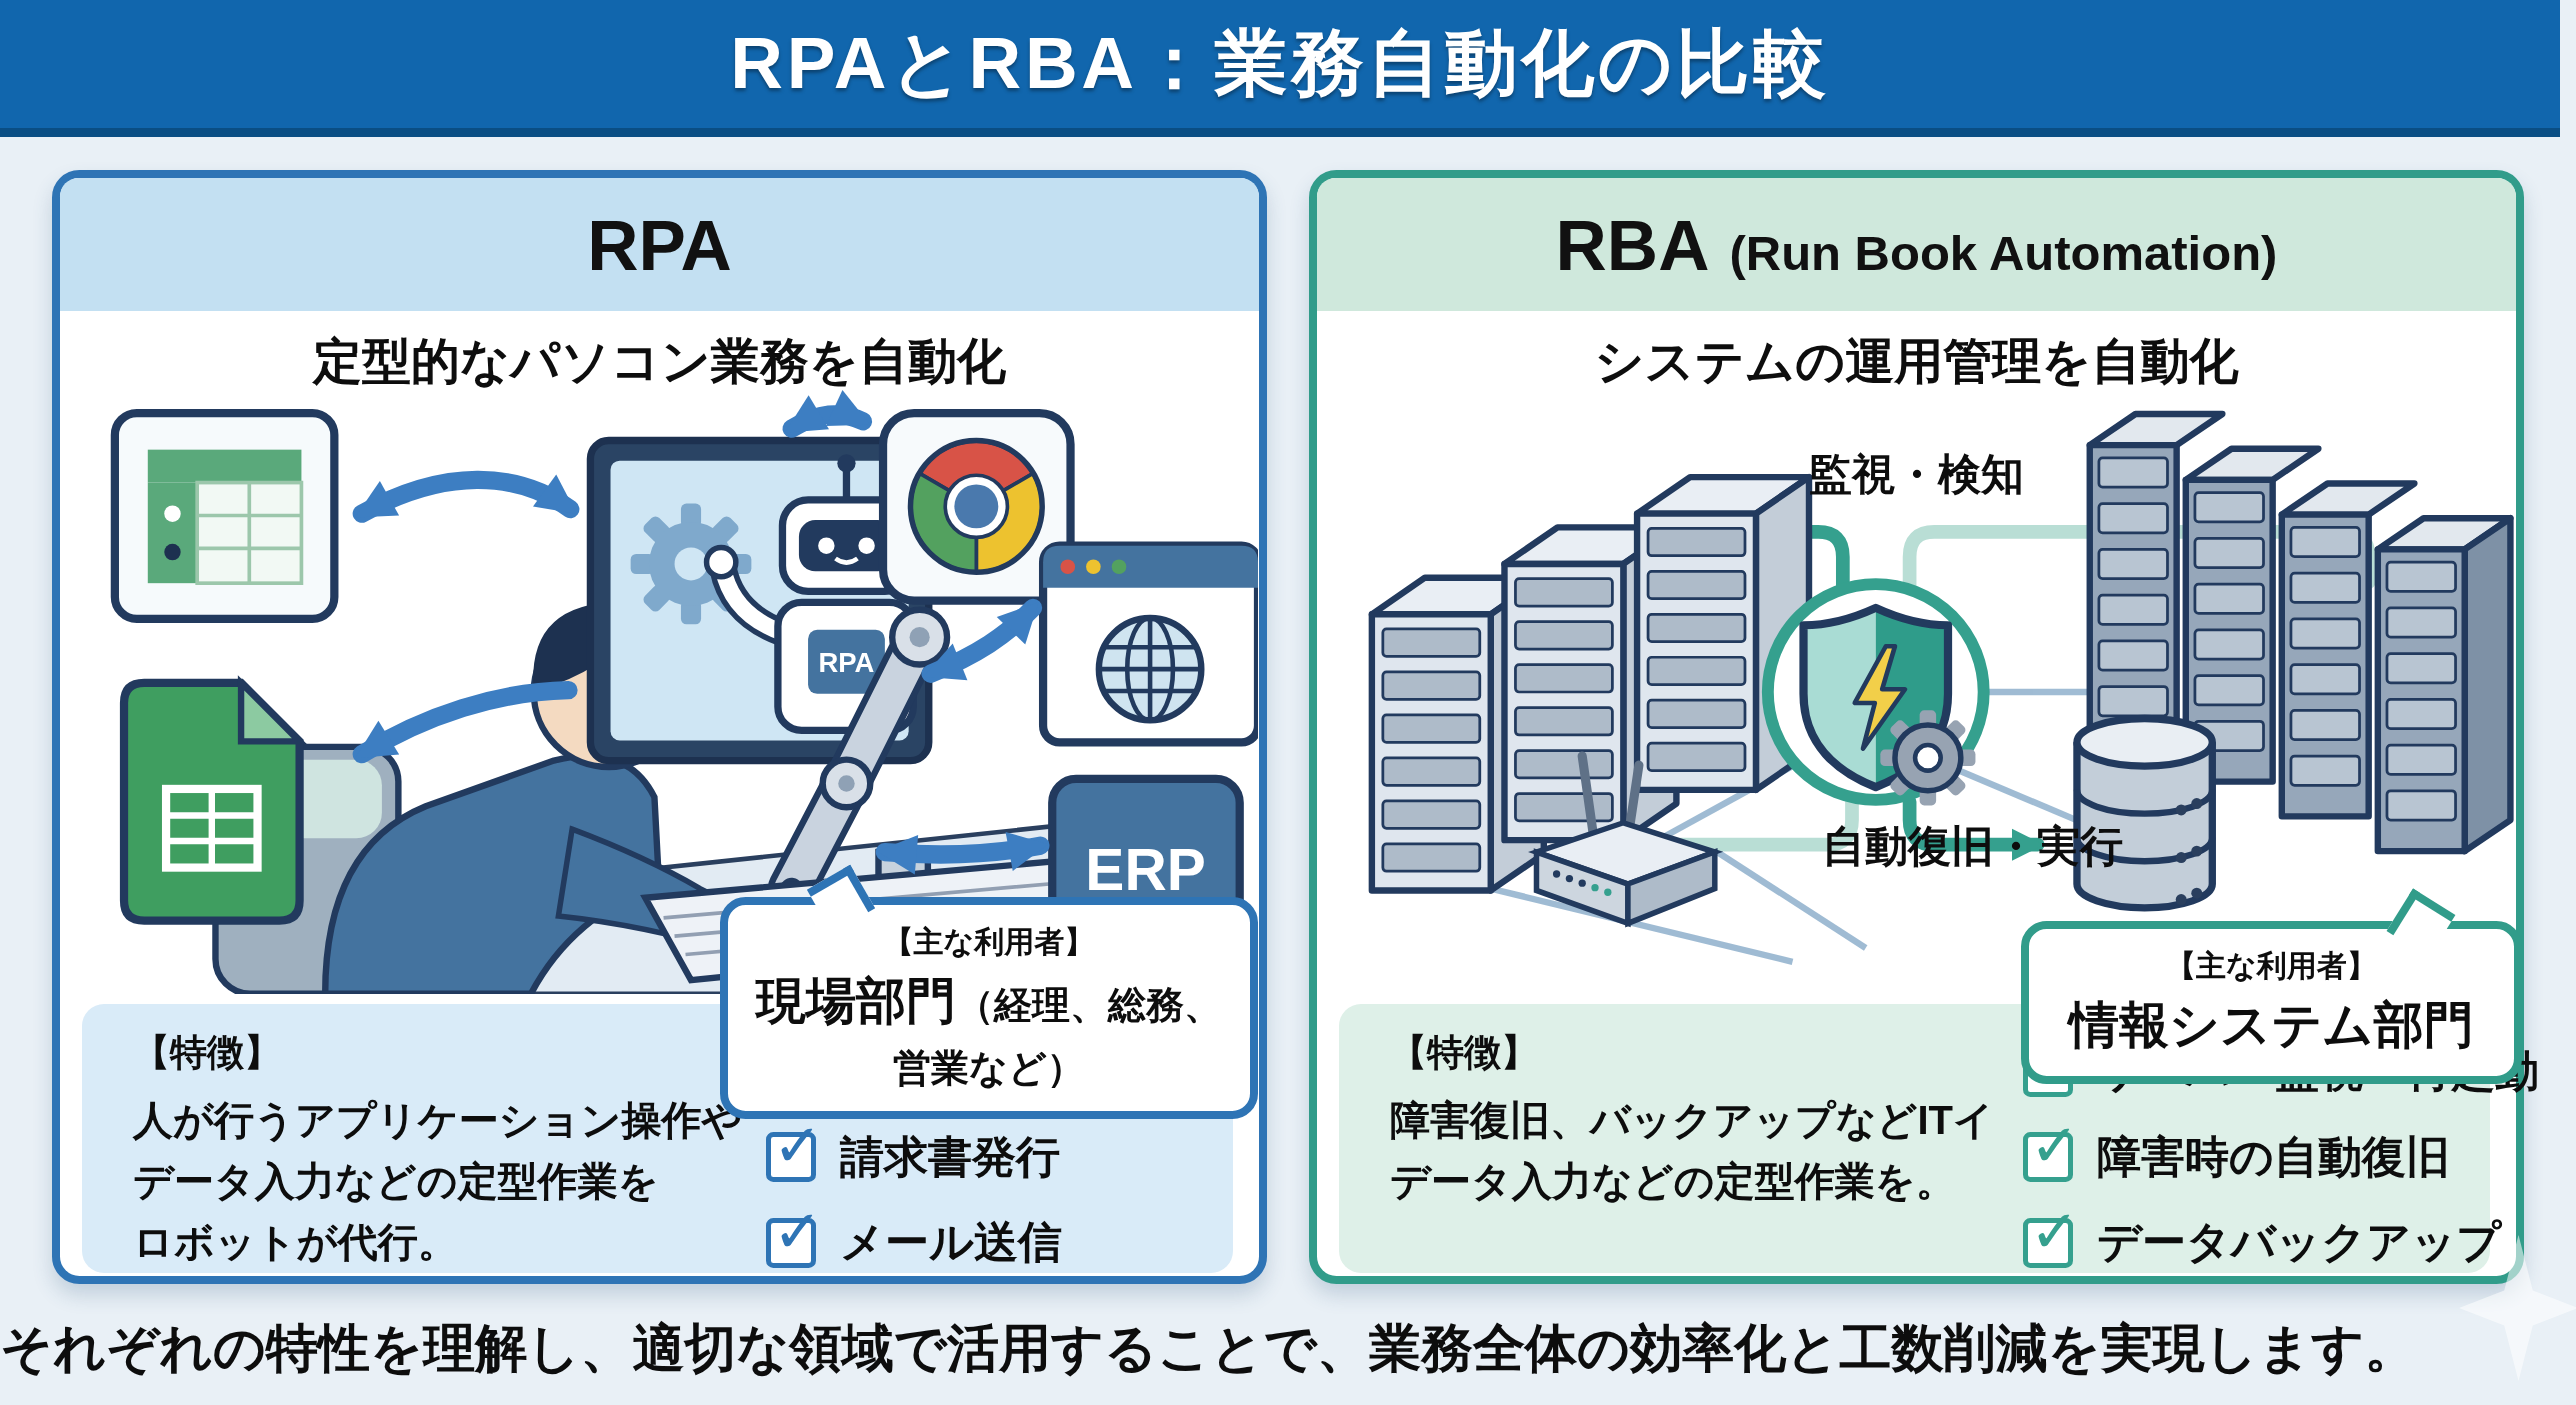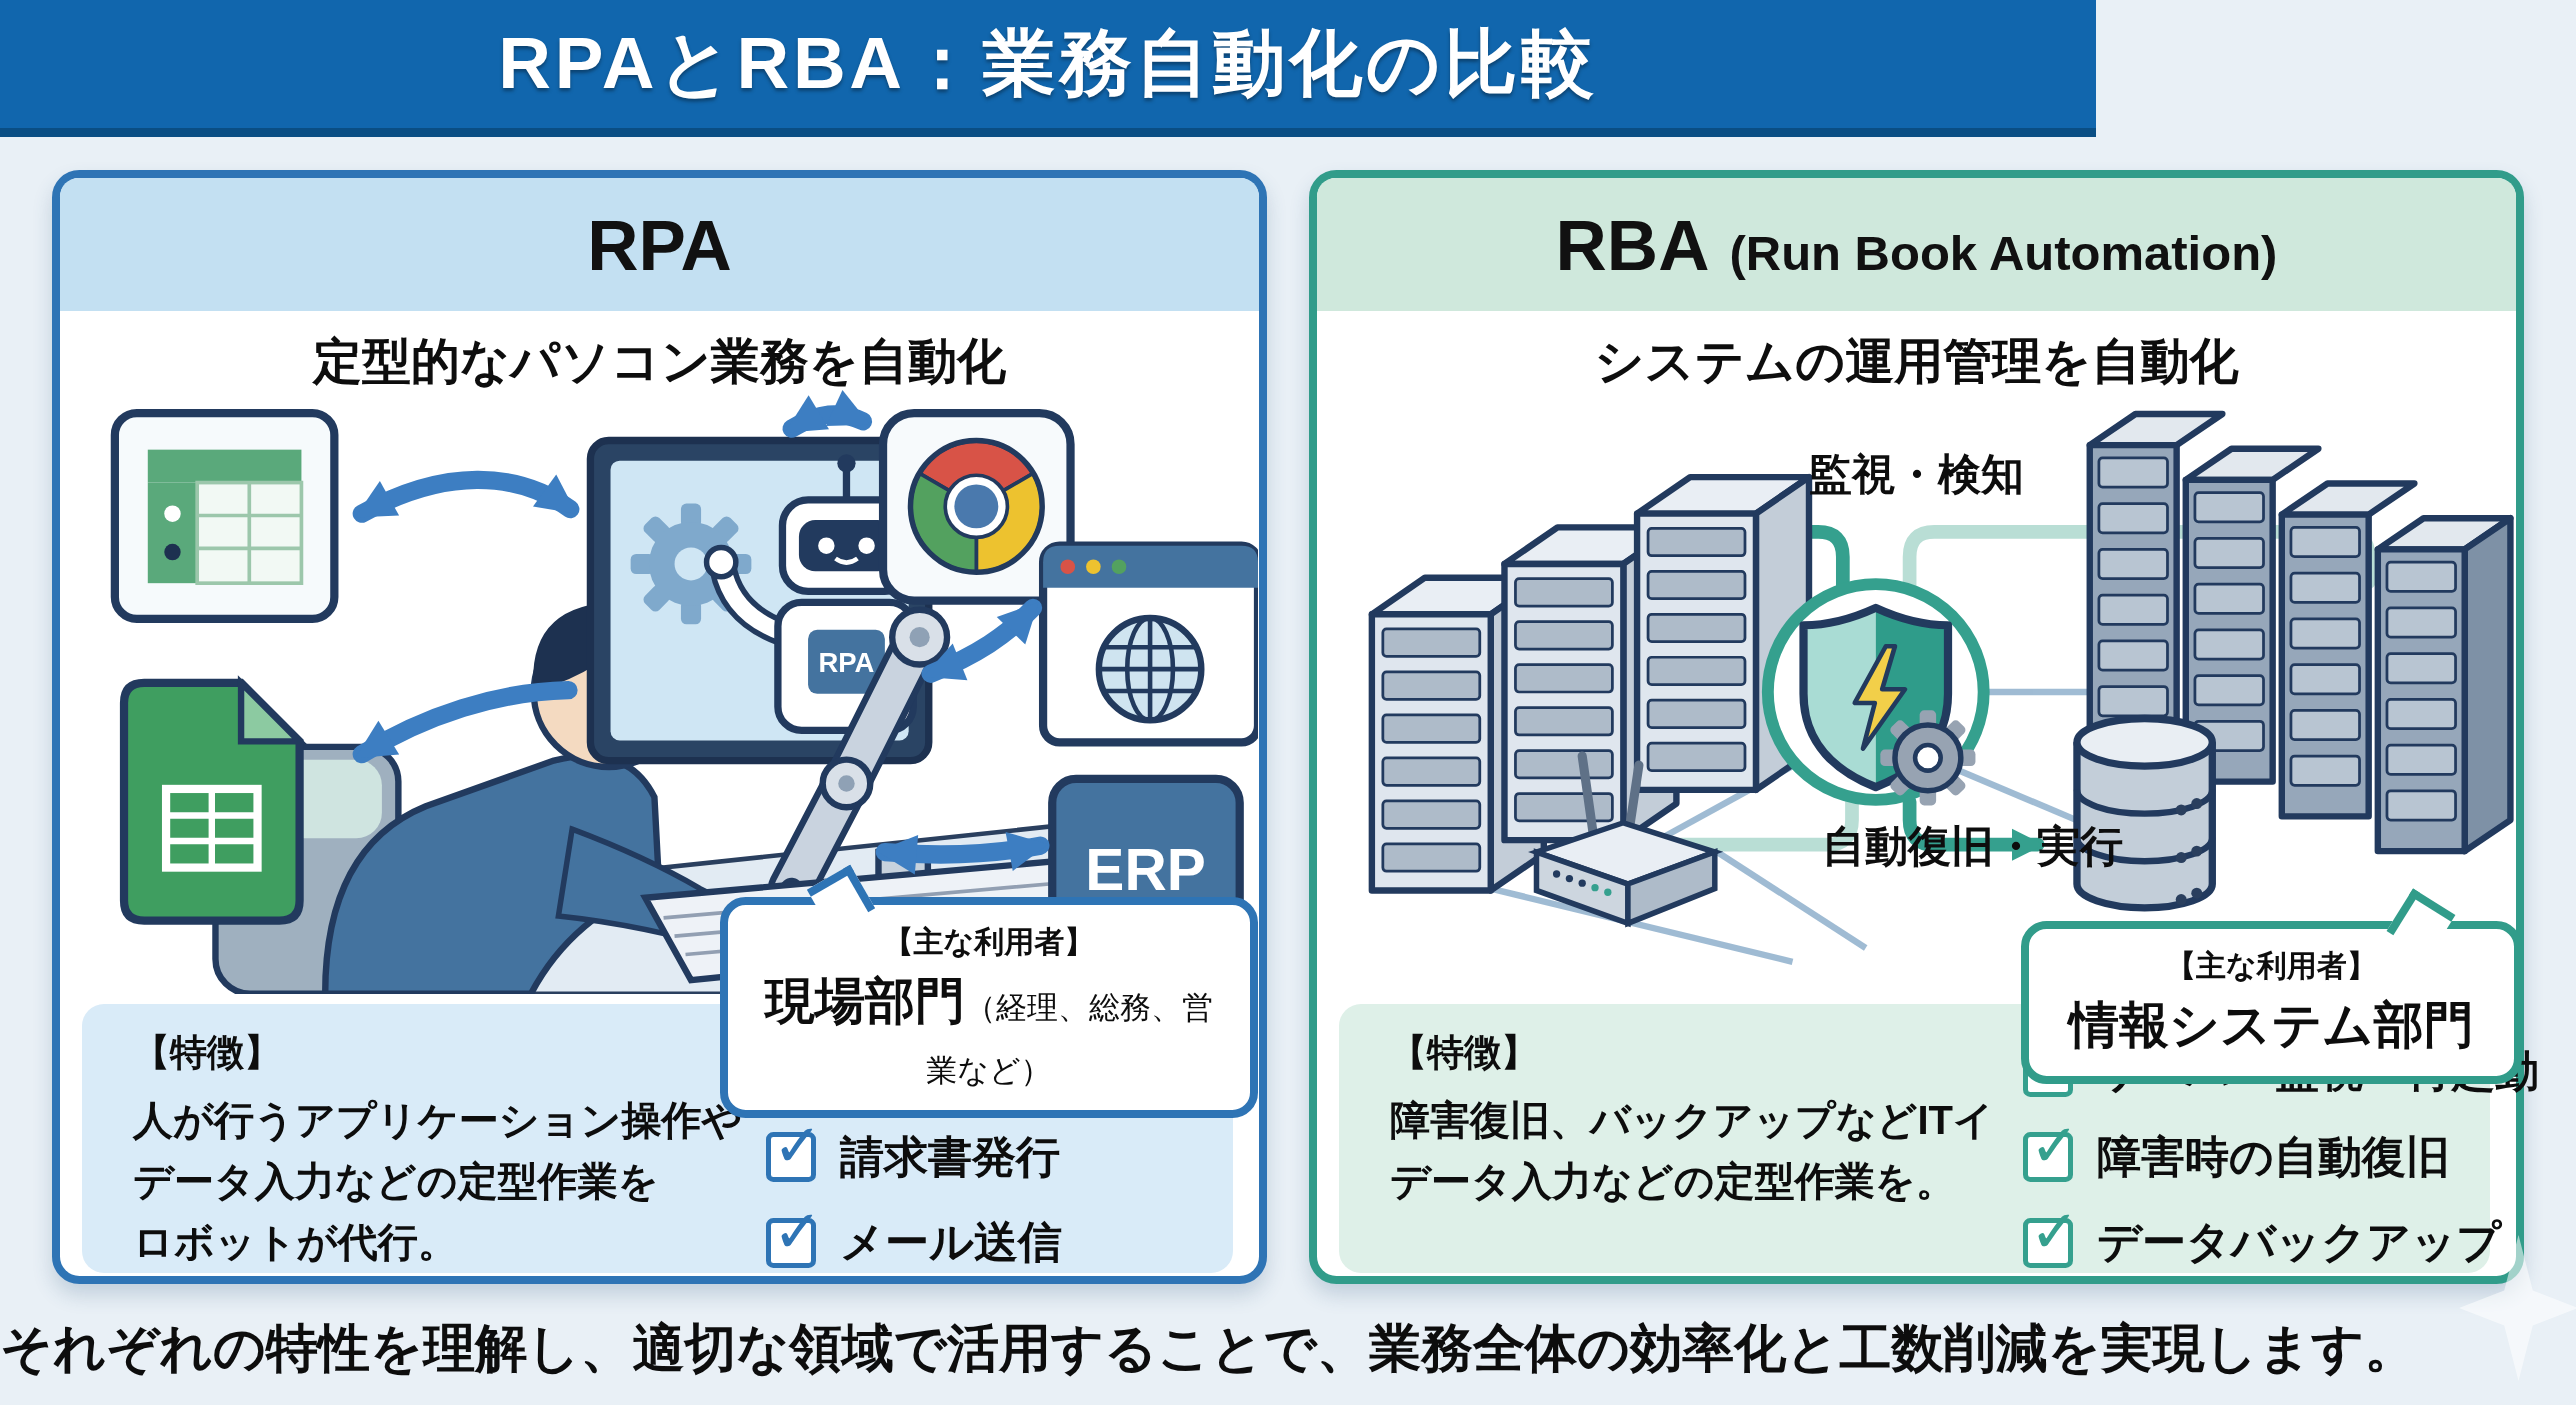--- a/index.html
+++ b/index.html
@@ -1,20 +1,20 @@
 <!DOCTYPE html>
 <html style="font-size:14.6px"><head>
 <meta charset="utf-8">
 <style>
   html,body { margin:0; padding:0; }
   body { font-family:"Liberation Sans","DejaVu Sans",sans-serif; }
   .stage { position:relative; width:2576px; height:1405px; background:#e9f0f6; overflow:hidden; }
 
   
-  .banner { position:absolute; left:0; top:0; width:2096px; height:137px;
+  .banner { position:absolute; left:0; top:0; width:2560px; height:137px;
             background:#1166ad; border-bottom:9.1px solid #0a4e84; box-sizing:border-box;
             display:flex; align-items:center; justify-content:center; }
   .banner-title { color:#ffffff; font-size:73px; font-weight:900; letter-spacing:3.7px;
                   text-shadow:0 2.7px 3.7px rgba(0,0,0,.35); }
 
   
   .panel { position:absolute; top:170px; width:1215px; height:1114px; background:#ffffff;
            border-radius:27.4px; box-sizing:border-box;
            box-shadow:0 11px 20px rgba(40,80,120,.20); }
   .panel.rpa { left:52px;  border:8.2px solid #2e74b5; }
@@ -34,21 +34,21 @@
   
   .bubble { position:absolute; background:#fff; border-radius:25.6px; text-align:center;
             padding:16.5px 27.4px; z-index:5; }
   .rpa .bubble { left:660px; top:719px; width:467px; border:8.2px solid #2e74b5; }
   .rba .bubble { left:704px; top:743px; width:430px; border:8.2px solid #319c8a; }
   .bubble-tail { position:absolute; width:42px; height:42px; background:#fff; top:-31px; }
   .rpa .bubble-tail { left:88px;  border-left:8.2px solid #2e74b5; border-top:8.2px solid #2e74b5; transform:rotate(60deg); }
   .rba .bubble-tail { right:68px; border-left:8.2px solid #319c8a; border-top:8.2px solid #319c8a; transform:rotate(32deg); }
   .bubble-l1 { position:relative; font-size:30px; font-weight:900; color:#0d0d0d; }
   .bubble-l2 { position:relative; font-size:50px; font-weight:900; color:#0d0d0d; margin-top:5.5px; }
-  .bubble-note { font-size:31px; font-weight:400; }
+  .bubble-note { font-size:38px; font-weight:700; }
 
   
   .features { position:absolute; left:22px; top:826px; width:1151px; height:269px;
               border-radius:22px; box-sizing:border-box; padding:24px 0 0 51px; z-index:2; }
   .rpa .features { background:#d9ebf8; }
   .rba .features { background:#def0e8; }
   .feat-head { font-size:37px; font-weight:900; color:#0d0d0d; margin-bottom:12px; }
   .feat-line { display:block; font-size:40px; font-weight:800; color:#0d0d0d; line-height:1.52; }
 
   .checklist { position:absolute; left:706px; top:864px; z-index:3; }

